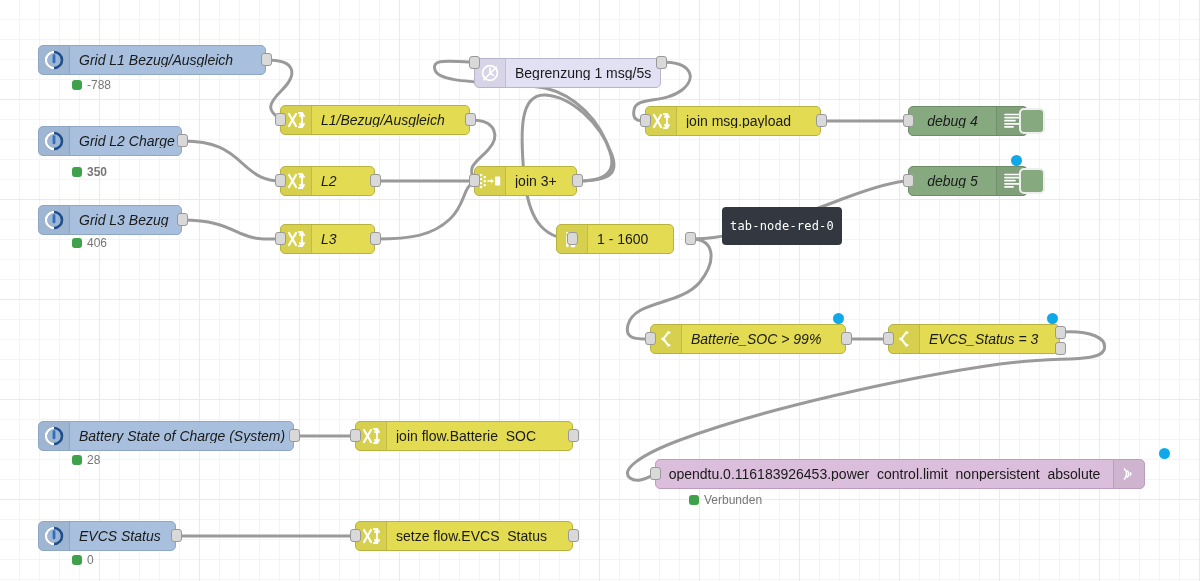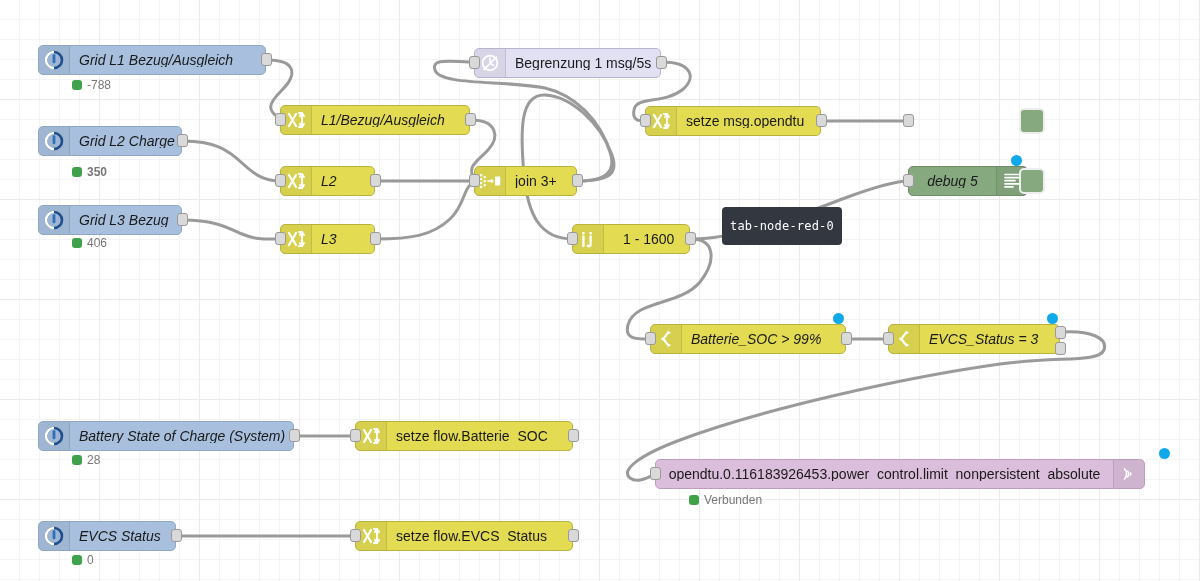--- a/index.html
+++ b/index.html
@@ -294,21 +294,21 @@
         <path d="M14 6 L16 3 L18 6" stroke="#fff" stroke-width="2" fill="none" stroke-linecap="round" stroke-linejoin="round"></path>
         <path d="M13 17 L16 17 L16 11" stroke="#fff" stroke-width="2.2" fill="none" stroke-linecap="round" stroke-linejoin="round"></path>
         <path d="M14 14 L16 17 L18 14" stroke="#fff" stroke-width="2" fill="none" stroke-linecap="round" stroke-linejoin="round"></path>
       </svg>
     </div>
     <div class="label italic">L3</div>
   </div>
   <div class="port" style="left:275px; top:232px;"></div>
   <div class="port" style="left:370px; top:232px;"></div>
 
-  <div class="node n-delay" style="left:474px; top:48px; width:187px;justify-content:center;">
+  <div class="node n-delay" style="left:474px; top:58px; width:187px;justify-content:center;">
     <div class="icon-box">
       <svg class="gicon" width="20" height="20" viewBox="0 0 20 20">
         <circle cx="10" cy="10" r="7.4" fill="none" stroke="#ffffff" stroke-width="1.8"></circle>
         <path d="M10 5.2 L10 10 L13.4 12.2" stroke="#ffffff" stroke-width="1.7" fill="none" stroke-linecap="round"></path>
         <path d="M4 16.6 L16.4 4" stroke="#ffffff" stroke-width="1.6" stroke-linecap="round"></path>
       </svg>
     </div>
     <div class="label">Begrenzung 1 msg/5s</div>
   </div>
   <div class="port" style="left:469px; top:56px;"></div>
@@ -339,39 +339,53 @@
   <div class="node n-change" style="left:645px; top:106px; width:176px;">
     <div class="icon-box">
       <svg class="gicon" width="20" height="20" viewBox="0 0 20 20">
         <path d="M3 4 L10 16 M10 4 L3 16" stroke="#fff" stroke-width="2.2" fill="none" stroke-linecap="round"></path>
         <path d="M13 3 L16 3 L16 9" stroke="#fff" stroke-width="2.2" fill="none" stroke-linecap="round" stroke-linejoin="round"></path>
         <path d="M14 6 L16 3 L18 6" stroke="#fff" stroke-width="2" fill="none" stroke-linecap="round" stroke-linejoin="round"></path>
         <path d="M13 17 L16 17 L16 11" stroke="#fff" stroke-width="2.2" fill="none" stroke-linecap="round" stroke-linejoin="round"></path>
         <path d="M14 14 L16 17 L18 14" stroke="#fff" stroke-width="2" fill="none" stroke-linecap="round" stroke-linejoin="round"></path>
       </svg>
     </div>
-    <div class="label">setze msg.opendtu</div>
+    <div class="label">join msg.payload</div>
   </div>
   <div class="port" style="left:640px; top:114px;"></div>
   <div class="port" style="left:816px; top:114px;"></div>
 
-  <div class="node n-range" style="left:572px; top:224px; width:118px;gap:10px;">
+  <div class="node n-range" style="left:556px; top:224px; width:118px;">
     <div class="icon-box">
       <svg class="gicon" width="20" height="20" viewBox="0 0 20 20">
         <rect x="4.2" y="3" width="2.4" height="2.4" rx="0.6" fill="#fff"></rect>
         <path d="M5.4 7.4 L5.4 17" stroke="#fff" stroke-width="2.4" stroke-linecap="round"></path>
         <rect x="11.4" y="3" width="2.4" height="2.4" rx="0.6" fill="#fff"></rect>
         <path d="M12.6 7.4 L12.6 15.2 C12.6 17.4 10.8 17.6 9.8 16.8" stroke="#fff" stroke-width="2.4" fill="none" stroke-linecap="round"></path>
       </svg>
     </div>
     <div class="label">1 - 1600</div>
   </div>
   <div class="port" style="left:567px; top:232px;"></div>
   <div class="port" style="left:685px; top:232px;"></div>
 
+  <div class="node n-debug" style="left:908px; top:106px; width:120px;">
+    <div class="label italic center">debug 4</div>
+    <div class="icon-box right">
+      <svg class="gicon" width="18" height="20" viewBox="0 0 18 20">
+        <g stroke="#ffffff" stroke-width="1.7" stroke-linecap="round">
+          <path d="M2 3.5 H16"></path>
+          <path d="M2 6.6 H16"></path>
+          <path d="M2 9.7 H12"></path>
+          <path d="M2 12.8 H16"></path>
+          <path d="M2 15.9 H10"></path>
+        </g>
+      </svg>
+    </div>
+  </div>
   <div class="port" style="left:903px; top:114px;"></div>
   <div class="debug-btn" style="left:1019px; top:108px;"></div>
 
   <div class="node n-debug" style="left:908px; top:166px; width:120px;">
     <div class="label italic center">debug 5</div>
     <div class="icon-box right">
       <svg class="gicon" width="18" height="20" viewBox="0 0 18 20">
         <g stroke="#ffffff" stroke-width="1.7" stroke-linecap="round">
           <path d="M2 3.5 H16"></path>
           <path d="M2 6.6 H16"></path>
@@ -434,21 +448,21 @@
   <div class="node n-change" style="left:355px; top:421px; width:218px;">
     <div class="icon-box">
       <svg class="gicon" width="20" height="20" viewBox="0 0 20 20">
         <path d="M3 4 L10 16 M10 4 L3 16" stroke="#fff" stroke-width="2.2" fill="none" stroke-linecap="round"></path>
         <path d="M13 3 L16 3 L16 9" stroke="#fff" stroke-width="2.2" fill="none" stroke-linecap="round" stroke-linejoin="round"></path>
         <path d="M14 6 L16 3 L18 6" stroke="#fff" stroke-width="2" fill="none" stroke-linecap="round" stroke-linejoin="round"></path>
         <path d="M13 17 L16 17 L16 11" stroke="#fff" stroke-width="2.2" fill="none" stroke-linecap="round" stroke-linejoin="round"></path>
         <path d="M14 14 L16 17 L18 14" stroke="#fff" stroke-width="2" fill="none" stroke-linecap="round" stroke-linejoin="round"></path>
       </svg>
     </div>
-    <div class="label">setze flow.Batterie_SOC</div>
+    <div class="label">join flow.Batterie_SOC</div>
   </div>
   <div class="port" style="left:350px; top:429px;"></div>
   <div class="port" style="left:568px; top:429px;"></div>
 
   <div class="node n-iob-in" style="left:38px; top:521px; width:138px;">
     <div class="icon-box">
       <svg class="gicon" width="20" height="20" viewBox="0 0 20 20">
         <circle cx="10" cy="10" r="8" fill="none" stroke="#1f4e8c" stroke-width="2.6"></circle>
         <path d="M 10 2 A 8 8 0 0 0 10 18" fill="none" stroke="#ffffff" stroke-width="2.6"></path>
         <rect x="8.6" y="4.2" width="2.8" height="9" rx="1.2" fill="#2f6fc0"></rect>

